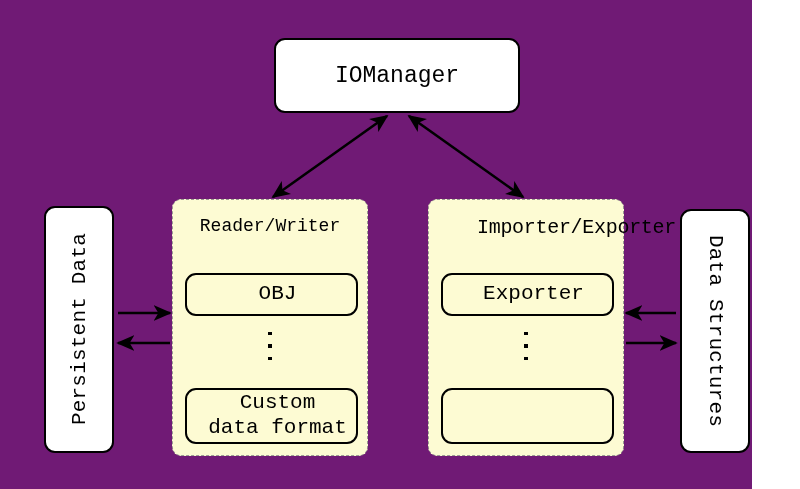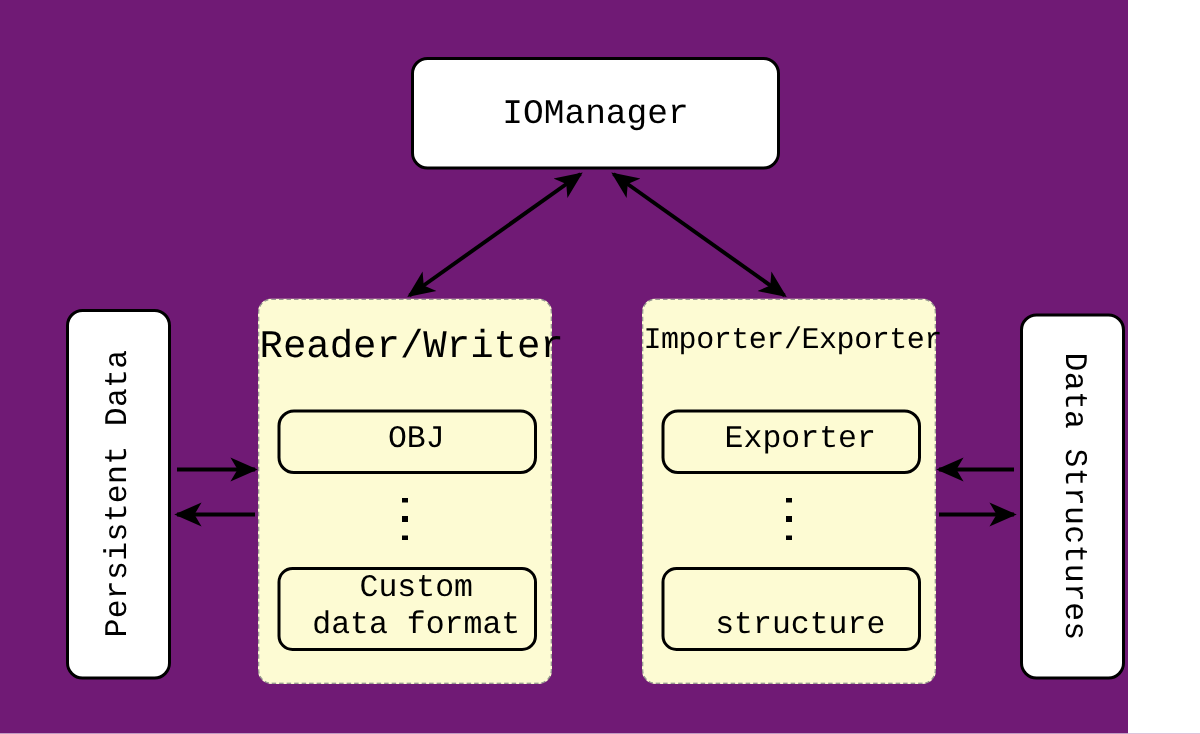--- a/index.html
+++ b/index.html
@@ -88,27 +88,28 @@
     top: 199px;
     width: 196px;
     height: 257px;
   }
   .panel-title {
     position: absolute;
     top: 16px;
     left: 0;
     width: 100%;
     text-align: center;
-    font-size: 26px;
+    font-size: 18px;
     color: #000000;
     white-space: nowrap;
   }
   #importer-exporter-panel .panel-title {
     font-size: 20px;
     letter-spacing: -0.3px;
+    margin-left: 48px;
   }
 
   
   .itembox {
     position: absolute;
     box-sizing: border-box;
     border: 2.6px solid #000000;
     border-radius: 11px;
     background: #FDFBD3;
     display: flex;
@@ -121,24 +122,23 @@
     padding-left: 12px;
   }
   .itembox.top {
     left: 12px;
     top: 73px;
     width: 173px;
     height: 43px;
   }
   .itembox.bottom {
     left: 12px;
-    top: 178px;
+    top: 188px;
     width: 173px;
     height: 56px;
-    border-radius: 10px;
   }
 
   
   .vdots {
     position: absolute;
     left: 0;
     width: 100%;
     top: 132px;
     display: flex;
     flex-direction: column;
@@ -229,18 +229,17 @@
 
     <div class="vdots">
       <span></span>
       <span></span>
       <span></span>
     </div>
 
     <div class="itembox bottom">
       <span>
         <br>
-        <span>structure</span>
       </span>
     </div>
   </div>
 
 </div>
 
 </body></html>

